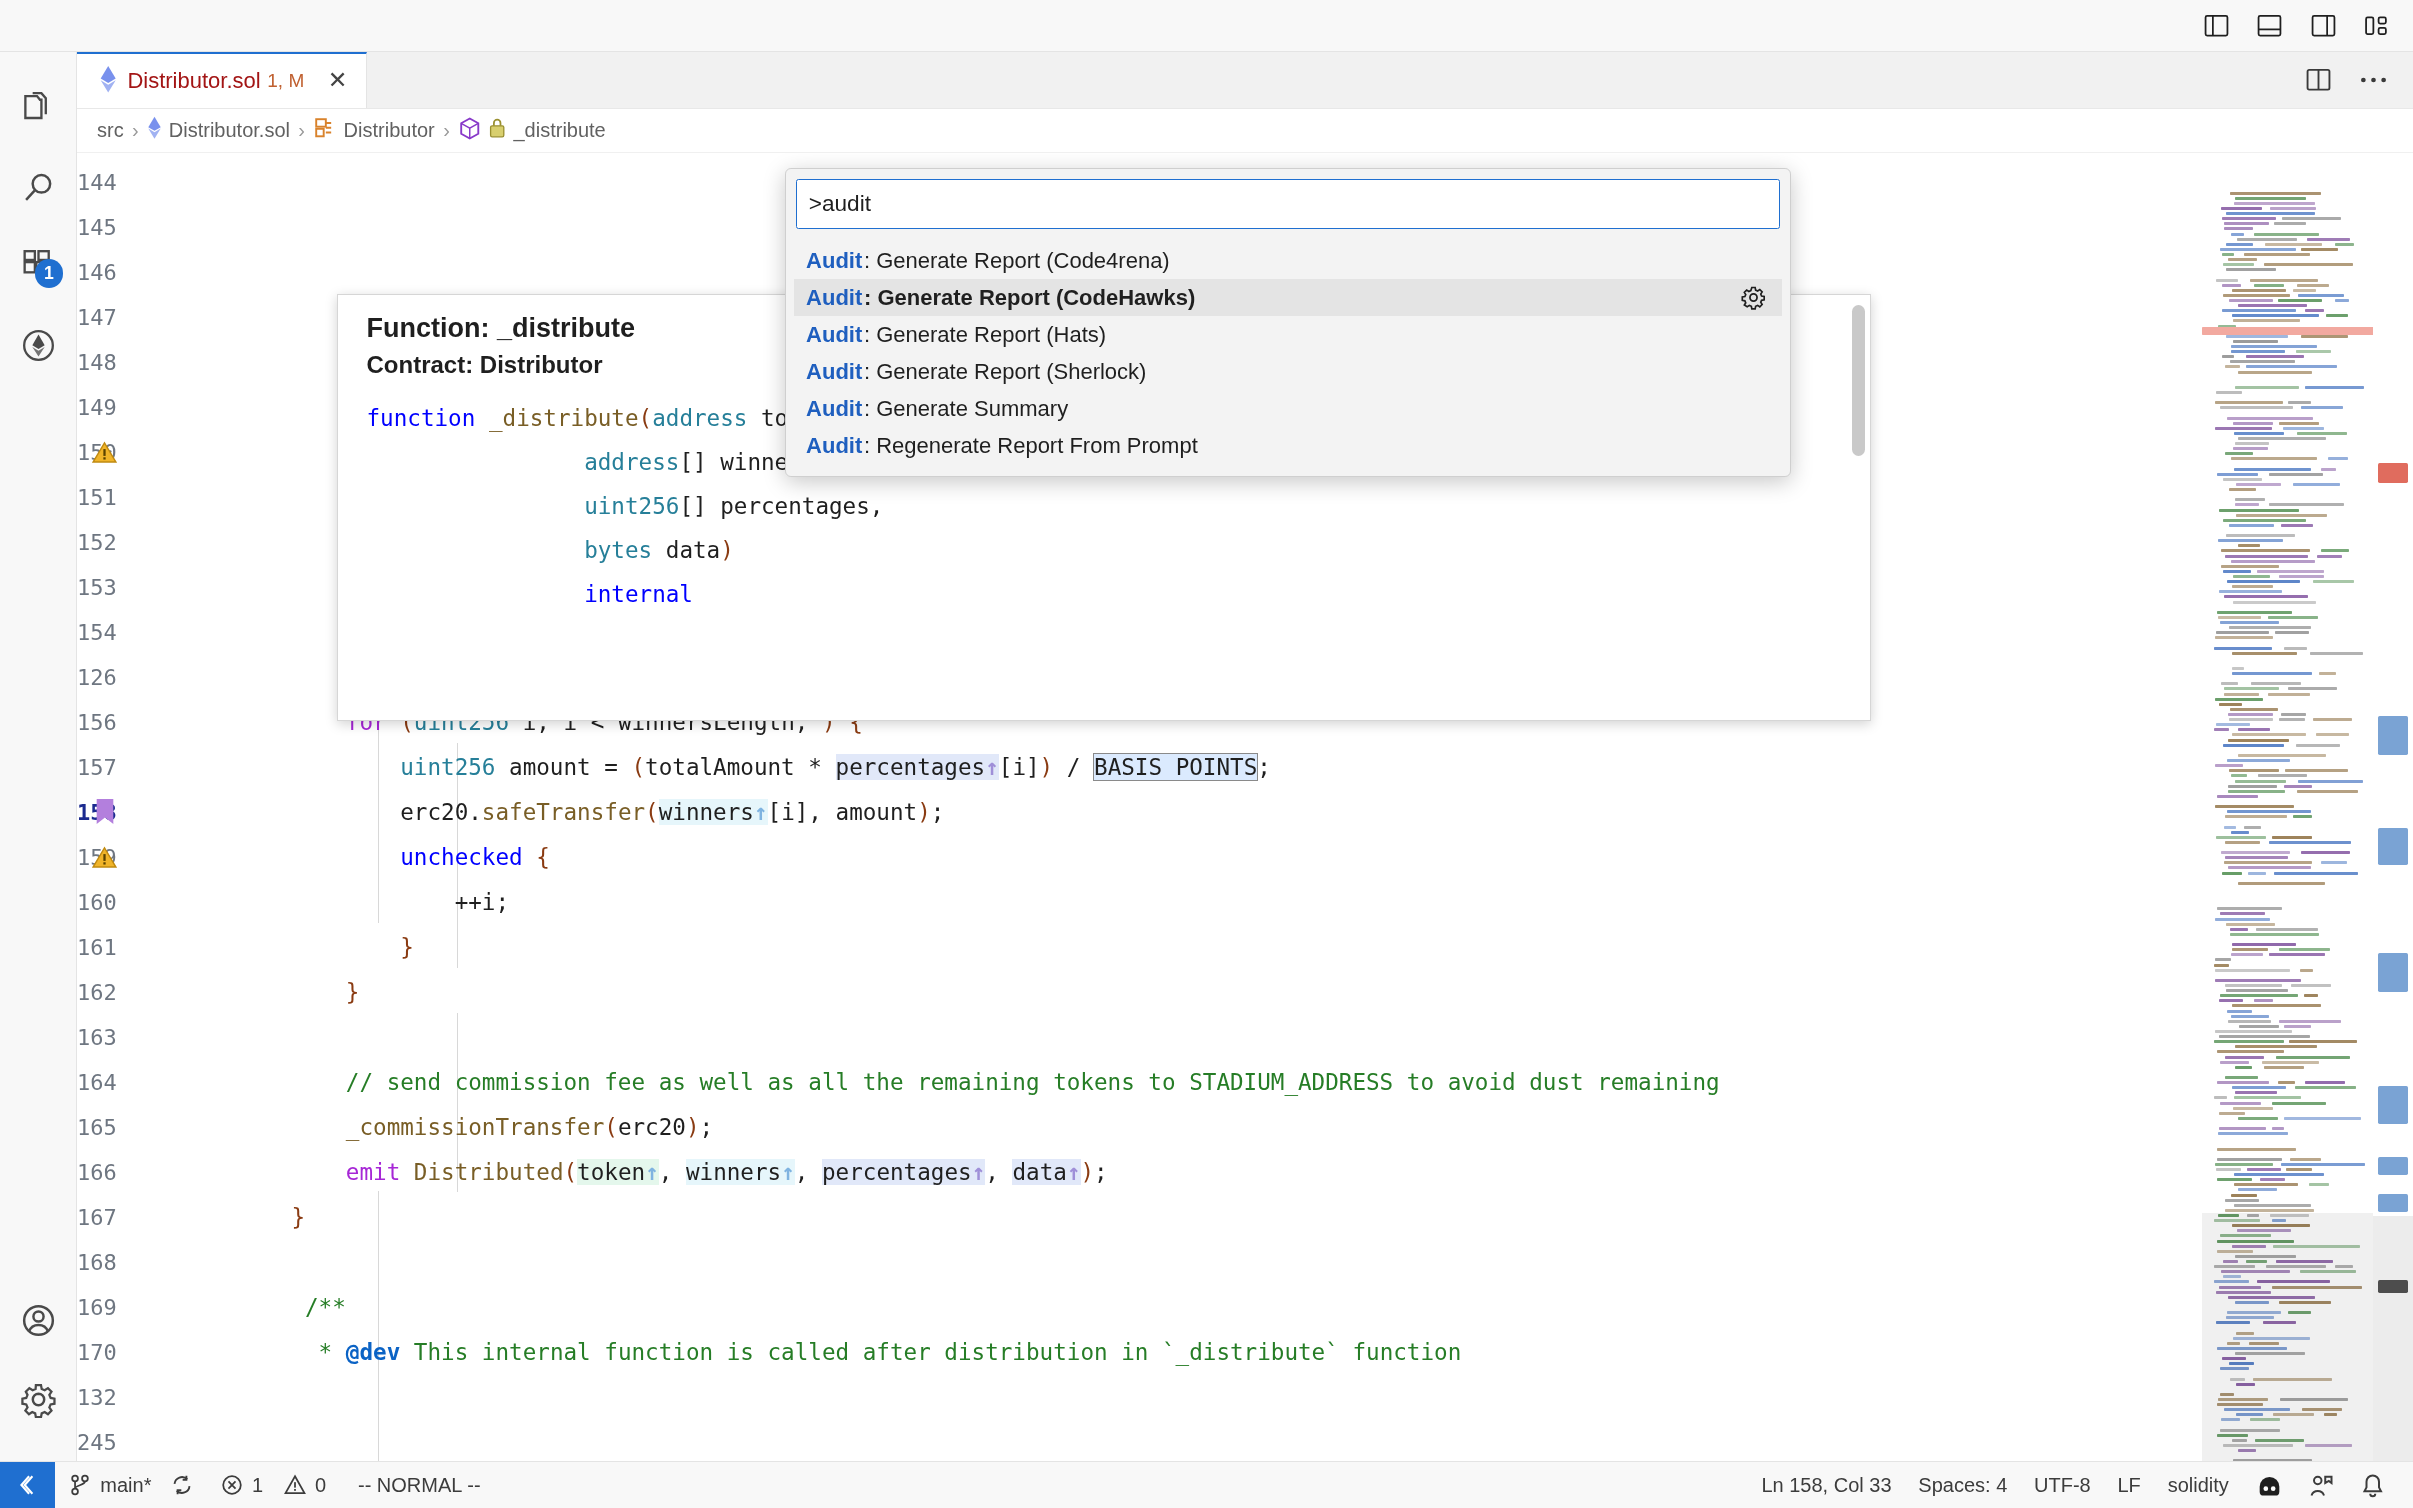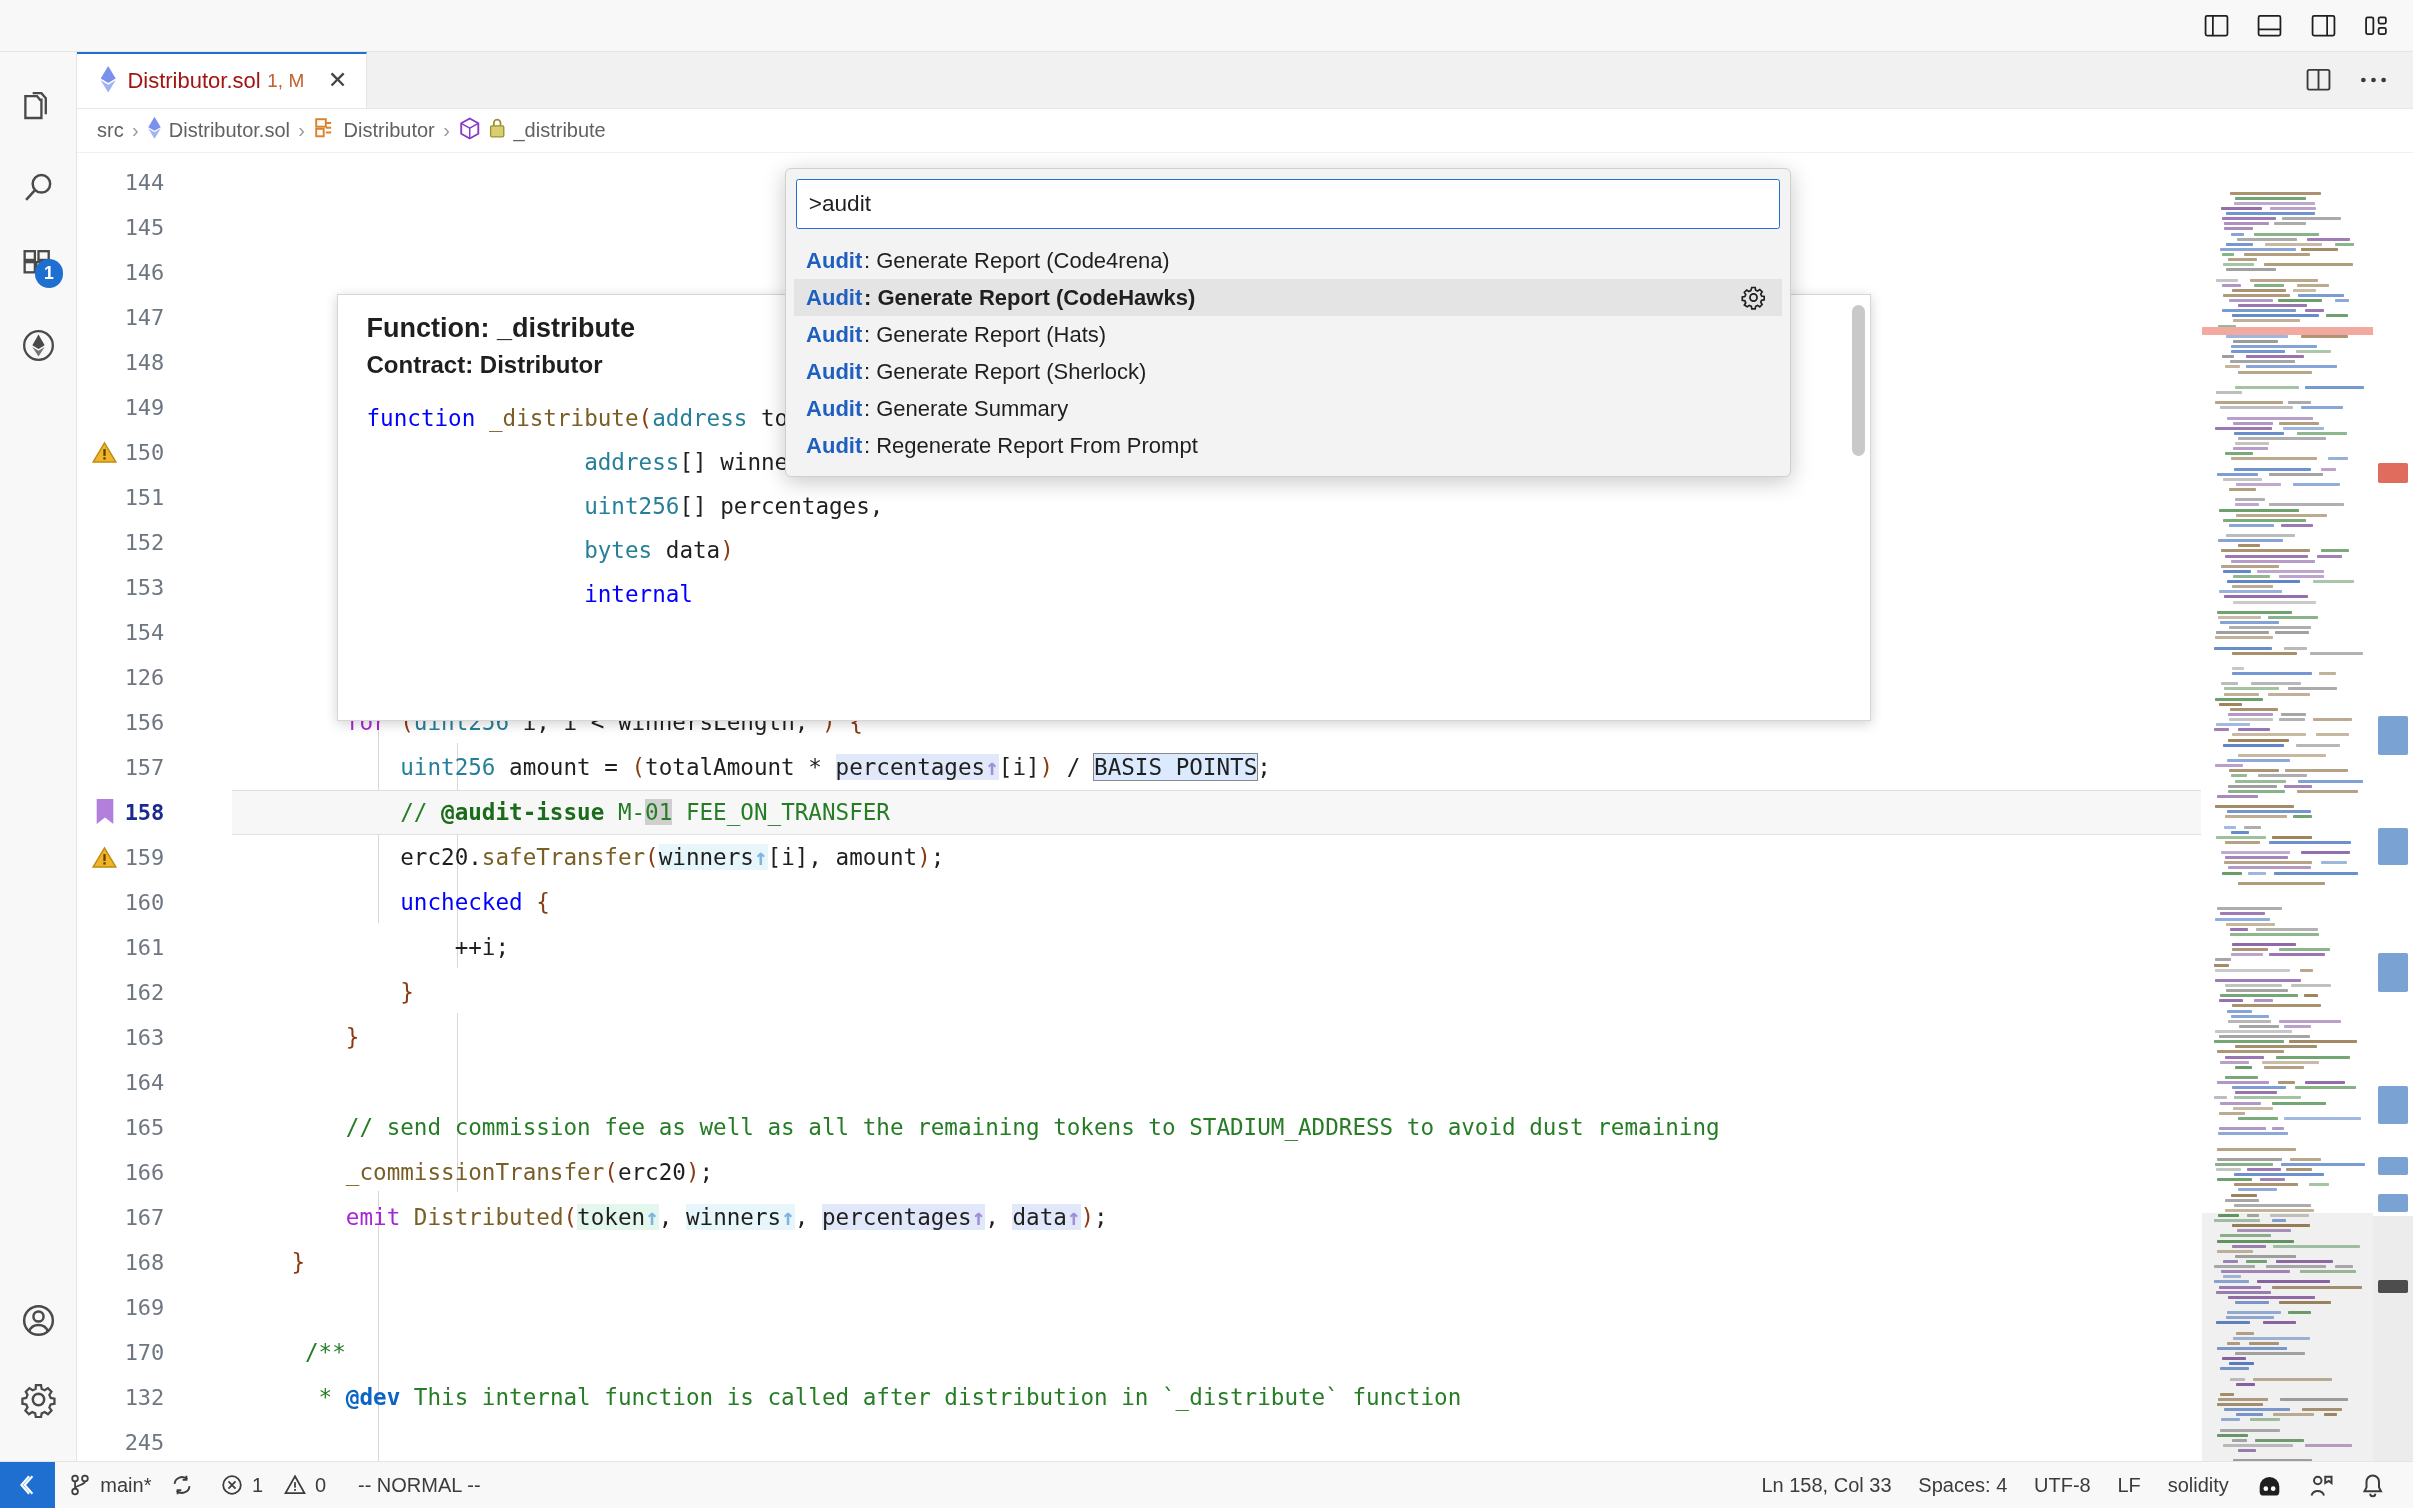--- a/index.html
+++ b/index.html
@@ -93,21 +93,21 @@
     font-family: "DejaVu Sans Mono", "Liberation Mono", monospace;
     font-size: 22.6px;
     line-height: 45px;
   }
   .gutter {
     width: 155px; flex: 0 0 155px;
     position: relative;
     padding-top: 6.7px;
     background: #fff;
   }
-  .g-row { height: 45px; position: relative; display: flex; align-items: center; justify-content: center; padding-right: 20px; }
+  .g-row { height: 45px; position: relative; display: flex; align-items: center; justify-content: flex-start; padding-right: 20px; }
   .g-num { color: #6e7681; font-size: 22px; font-family: "DejaVu Sans Mono", monospace; }
   .g-num.active { color: #1b2a8f; font-weight: 700; }
   .g-mark { position: absolute; left: 13.4px; top: 50%; transform: translateY(-50%); width: 28.5px; height: 28.5px; display: flex; align-items: center; justify-content: center; }
 
   .codecol { flex: 1 1 auto; position: relative; padding-top: 6.7px; overflow: hidden; }
   .c-row { height: 45px; white-space: pre; color: #1f1f1f; position: relative; padding-left: 5px; }
   .c-row.current { background: #f7f7f7; }
   .c-row.current::before, .c-row.current::after {
     content: ""; position: absolute; left: 0; right: 0; height: 0.8px; background: #e0e0e0;
   }
@@ -517,21 +517,20 @@
             <div class="c-row"></div>
             <div class="c-row"></div>
             <div class="c-row"></div>
             <div class="c-row"></div>
             <div class="c-row"><span class="cmt squiggle">        ////////////////////////////////////</span></div>
             <div class="c-row"><span>        <span class="kw">if</span> <span class="paren">(</span>totalAmount <span class="op">==</span> <span class="num">0</span><span class="paren">)</span> <span class="kw">revert</span> <span class="fn">Distributor__NoTokenToDistribute</span><span class="paren">()</span>;</span></div>
             <div class="c-row"></div>
             <div class="c-row"><span>        <span class="type">uint256</span> winnersLength = <span class="ref1">winners<span class="arrow-up">↑</span></span>.length; <span class="cmt">// cache length</span></span></div>
             <div class="c-row"><span>        <span class="kw">for</span> <span class="paren">(</span><span class="type">uint256</span> i; i &lt; winnersLength; <span class="paren">)</span> <span class="paren">{</span></span></div>
             <div class="c-row"><span>            <span class="type">uint256</span> amount = <span class="paren">(</span>totalAmount <span class="op">*</span> <span class="ref2">percentages<span class="arrow-up p">↑</span></span>[i]<span class="paren">)</span> / <span class="boxsel">BASIS_POINTS</span>;</span></div>
-            <div class="c-row current"><span>            <span class="cmt">// </span><span class="cmtb">@audit-issue</span><span class="cmt"> M-<span class="selhl">01</span> FEE_ON_TRANSFER</span></span></div>
             <div class="c-row"><span>            erc20.<span class="fn">safeTransfer</span><span class="paren">(</span><span class="ref1">winners<span class="arrow-up">↑</span></span>[i], amount<span class="paren">)</span>;</span></div>
             <div class="c-row"><span>            <span class="kw2">unchecked</span> <span class="paren">{</span></span></div>
             <div class="c-row"><span>                ++i;</span></div>
             <div class="c-row"><span>            <span class="paren">}</span></span></div>
             <div class="c-row"><span>        <span class="paren">}</span></span></div>
             <div class="c-row"></div>
             <div class="c-row"><span class="cmt">        // send commission fee as well as all the remaining tokens to STADIUM_ADDRESS to avoid dust remaining</span></div>
             <div class="c-row"><span>        <span class="fn squiggle">_commissionTransfer</span><span class="paren">(</span>erc20<span class="paren">)</span>;</span></div>
             <div class="c-row"><span>        <span class="kw">emit</span> <span class="fn">Distributed</span><span class="paren">(</span><span class="ref3">token<span class="arrow-up">↑</span></span>, <span class="ref1">winners<span class="arrow-up">↑</span></span>, <span class="ref2">percentages<span class="arrow-up p">↑</span></span>, <span class="ref2">data<span class="arrow-up p">↑</span></span><span class="paren">)</span>;</span></div>
             <div class="c-row"><span>    <span class="paren">}</span></span></div>

